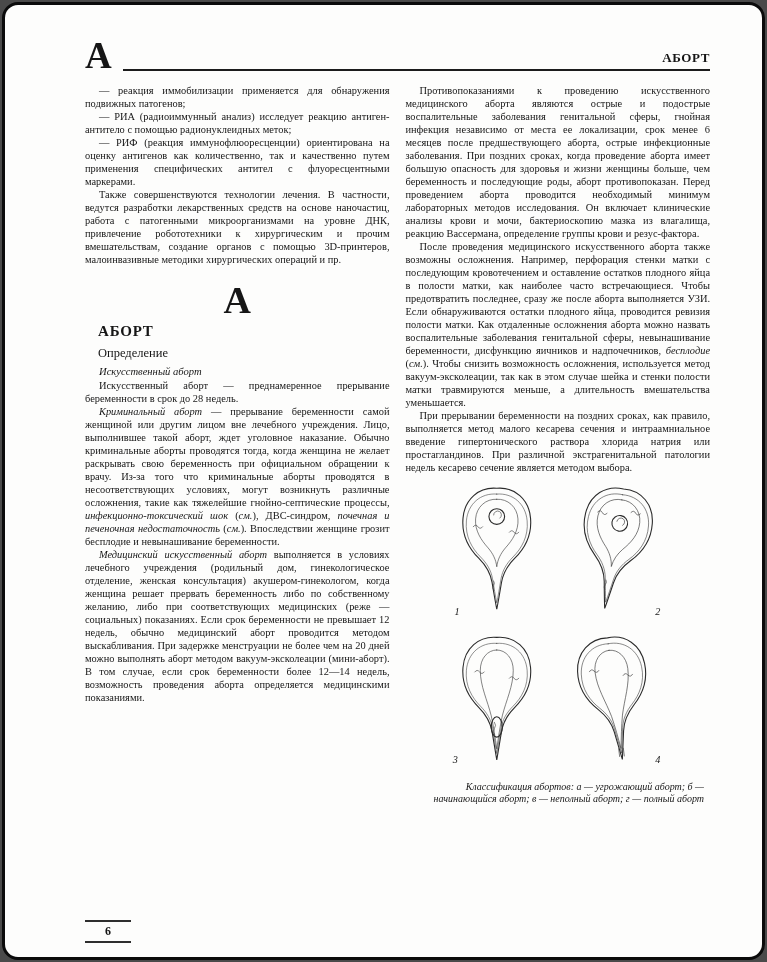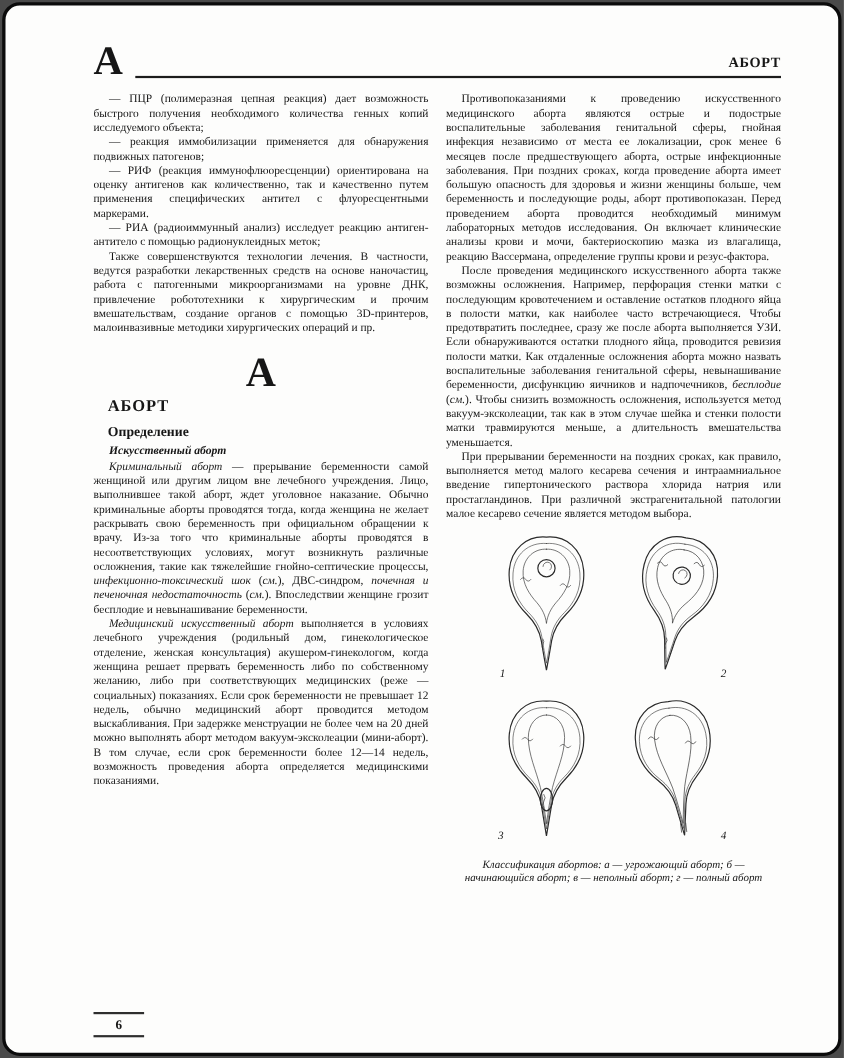--- a/index.html
+++ b/index.html
@@ -11,28 +11,28 @@
   }
   .page-header{display:flex;align-items:flex-end;margin-bottom:13px;}
   .hdr-letter{font-size:37px;font-weight:bold;line-height:0.8;letter-spacing:1px;}
   .hdr-rule{flex:1;border-bottom:2px solid #1c1c1c;margin-left:10px;text-align:right;padding-bottom:3px;}
   .hdr-title{font-weight:bold;font-size:13px;letter-spacing:0.6px;}
   .columns{display:flex;gap:16px;}
   .col{flex:1;min-width:0;font-size:10.4px;line-height:13px;text-align:justify;}
   .par{margin:0;text-indent:14px;}
   .section-letter{text-align:center;font-size:38px;font-weight:bold;margin:14px 0 4px;line-height:1.1;}
   .section-title{font-size:15px;font-weight:bold;margin:2px 0 9px;padding-left:13px;letter-spacing:0.8px;}
-  .sub-title{font-size:12.5px;font-weight:bold;margin:0 0 5px;padding-left:13px;}
-  .sub2-title{font-size:10.6px;font-weight:bold;font-style:italic;margin:1px 0;padding-left:14px;}
+  .sub-title{font-size:12.5px;font-weight:normal;margin:0 0 5px;padding-left:13px;}
+  .sub2-title{font-size:10.6px;font-weight:normal;font-style:italic;margin:1px 0;padding-left:14px;}
   figure{margin:8px 0 0;text-align:center;}
   figure svg{display:block;margin:0 auto;}
   .fig-line{fill:none;stroke:#2b2b2b;stroke-width:1.4;stroke-linecap:round;}
   .fig-thin{fill:none;stroke:#3a3a3a;stroke-width:0.8;stroke-linecap:round;}
   .fig-num{font-family:"Liberation Serif",serif;font-style:italic;font-size:13px;fill:#161616;}
-  figcaption{font-size:10px;line-height:12.5px;font-style:italic;text-align:center;margin-top:7px;padding:0 6px;}
+  figcaption{font-size:10px;line-height:12.5px;font-style:italic;text-align:right;margin-top:7px;padding:0 6px;}
   .pagenum-box{
     position:absolute;left:80px;bottom:14px;width:46px;text-align:center;
     border-top:2px solid #2e2e2e;border-bottom:2px solid #2e2e2e;
     font-weight:bold;font-size:12px;padding:2px 0;
   }
 </style>
 </head>
 <body>
 
 <div class="page">
@@ -40,39 +40,39 @@
   <header class="page-header">
     <span class="hdr-letter">А</span>
     <div class="hdr-rule">
       <span class="hdr-title">АБОРТ</span>
     </div>
   </header>
 
   <div class="columns">
 
     <div class="col">
-      <p class="par">— ПЦР (полимеразная цепная реакция) дает возможность быстрого получения необходимого количества генных копий исследуемого объекта;</p>
       <p class="par">— реакция иммобилизации применяется для обнаружения подвижных патогенов;</p>
+      <p class="par">— РИА (радиоиммунный анализ) исследует реакцию антиген-антитело с помощью радионуклеидных меток;</p>
       <p class="par">— РИФ (реакция иммунофлюоресценции) ориентирована на оценку антигенов как количественно, так и качественно путем применения специфических антител с флуоресцентными маркерами.</p>
-      <p class="par">— РИА (радиоиммунный анализ) исследует реакцию антиген-антитело с помощью радионуклеидных меток;</p>
       <p class="par">Также совершенствуются технологии лечения. В частности, ведутся разработки лекарственных средств на основе наночастиц, работа с патогенными микроорганизмами на уровне ДНК, привлечение робототехники к хирургическим и прочим вмешательствам, создание органов с помощью 3D-принтеров, малоинвазивные методики хирургических операций и пр.</p>
 
       <div class="section-letter">А</div>
       <h2 class="section-title">АБОРТ</h2>
       <h3 class="sub-title">Определение</h3>
 
       <h4 class="sub2-title">Искусственный аборт</h4>
+      <p class="par">Искусственный аборт — преднамеренное прерывание беременности в срок до 28 недель.</p>
       <p class="par"><span style="font-style: italic;">Криминальный аборт</span><span> — прерывание беременности самой женщиной или другим лицом вне лечебного учреждения. Лицо, выполнившее такой аборт, ждет уголовное наказание. Обычно криминальные аборты проводятся тогда, когда женщина не желает раскрывать свою беременность при официальном обращении к врачу. Из-за того что криминальные аборты проводятся в несоответствующих условиях, могут возникнуть различные осложнения, такие как тяжелейшие гнойно-септические процессы, </span><span style="font-style: italic;">инфекционно-токсический шок</span><span> (</span><span style="font-style: italic;">см.</span><span>), ДВС-синдром, </span><span style="font-style: italic;">почечная и печеночная недостаточность</span><span> (</span><span style="font-style: italic;">см.</span><span>). Впоследствии женщине грозит бесплодие и невынашивание беременности.</span></p>
       <p class="par"><span style="font-style: italic;">Медицинский искусственный аборт</span><span> выполняется в условиях лечебного учреждения (родильный дом, гинекологическое отделение, женская консультация) акушером-гинекологом, когда женщина решает прервать беременность либо по собственному желанию, либо при соответствующих медицинских (реже — социальных) показаниях. Если срок беременности не превышает 12 недель, обычно медицинский аборт проводится методом выскабливания. При задержке менструации не более чем на 20 дней можно выполнять аборт методом вакуум-эксколеации (мини-аборт). В том случае, если срок беременности более 12—14 недель, возможность проведения аборта определяется медицинскими показаниями.</span></p>
     </div>
 
     <div class="col">
       <p class="par">Противопоказаниями к проведению искусственного медицинского аборта являются острые и подострые воспалительные заболевания генитальной сферы, гнойная инфекция независимо от места ее локализации, срок менее 6 месяцев после предшествующего аборта, острые инфекционные заболевания. При поздних сроках, когда проведение аборта имеет большую опасность для здоровья и жизни женщины больше, чем беременность и последующие роды, аборт противопоказан. Перед проведением аборта проводится необходимый минимум лабораторных методов исследования. Он включает клинические анализы крови и мочи, бактериоскопию мазка из влагалища, реакцию Вассермана, определение группы крови и резус-фактора.</p>
       <p class="par"><span>После проведения медицинского искусственного аборта также возможны осложнения. Например, перфорация стенки матки с последующим кровотечением и оставление остатков плодного яйца в полости матки, как наиболее часто встречающиеся. Чтобы предотвратить последнее, сразу же после аборта выполняется УЗИ. Если обнаруживаются остатки плодного яйца, проводится ревизия полости матки. Как отдаленные осложнения аборта можно назвать воспалительные заболевания генитальной сферы, невынашивание беременности, дисфункцию яичников и надпочечников, </span><span style="font-style: italic;">бесплодие</span><span> (</span><span style="font-style: italic;">см.</span><span>). Чтобы снизить возможность осложнения, используется метод вакуум-эксколеации, так как в этом случае шейка и стенки полости матки травмируются меньше, а длительность вмешательства уменьшается.</span></p>
-      <p class="par">При прерывании беременности на поздних сроках, как правило, выполняется метод малого кесарева сечения и интраамниальное введение гипертонического раствора хлорида натрия или простагландинов. При различной экстрагенитальной патологии малое кесарево сечение является методом выбора.</p>
+      <p class="par">При прерывании беременности на поздних сроках, как правило, выполняется метод малого кесарева сечения и интраамниальное введение гипертонического раствора хлорида натрия или простагландинов. При различной экстрагенитальной патологии недель кесарево сечение является методом выбора.</p>
 
       <figure>
         <svg viewBox="0 0 300 372" width="236" height="292" aria-hidden="true">
 
           <g transform="translate(22,2)">
             <path class="fig-line" d="M50,6 C73,4 91,20 93,44 C95,66 85,83 73,95 C64,104 58,114 56,126 C54,138 52,150 50,160 C48,150 46,138 44,126 C42,114 36,104 27,95 C15,83 5,66 7,44 C9,20 27,4 50,6 Z"></path>
             <path class="fig-thin" transform="translate(50,80) scale(0.9) translate(-50,-80)" d="M50,6 C73,4 91,20 93,44 C95,66 85,83 73,95 C64,104 58,114 56,126 C54,138 52,150 50,160 C48,150 46,138 44,126 C42,114 36,104 27,95 C15,83 5,66 7,44 C9,20 27,4 50,6 Z"></path>
             <path class="fig-thin" d="M50,20 C64,19 76,30 77,45 C78,60 70,72 61,82 C55,89 51,97 50,106 C49,97 45,89 39,82 C30,72 22,60 23,45 C24,30 36,19 50,20 Z"></path>
             <circle class="fig-line" cx="50" cy="42" r="10"></circle>
             <path class="fig-thin" d="M46,40 a5,5 0 1,1 8,4"></path>

